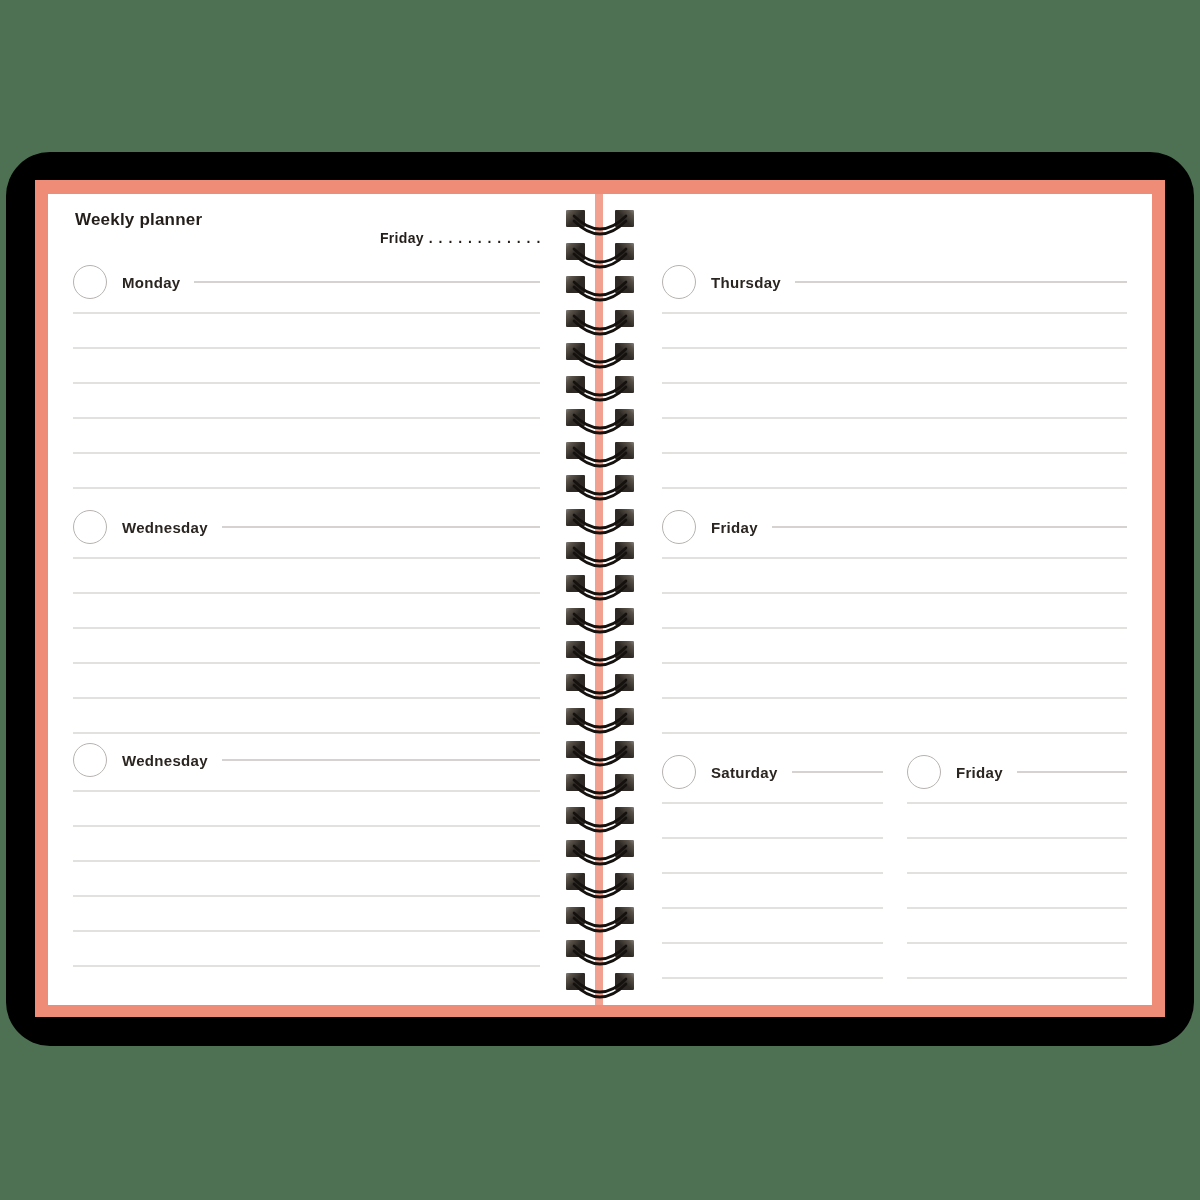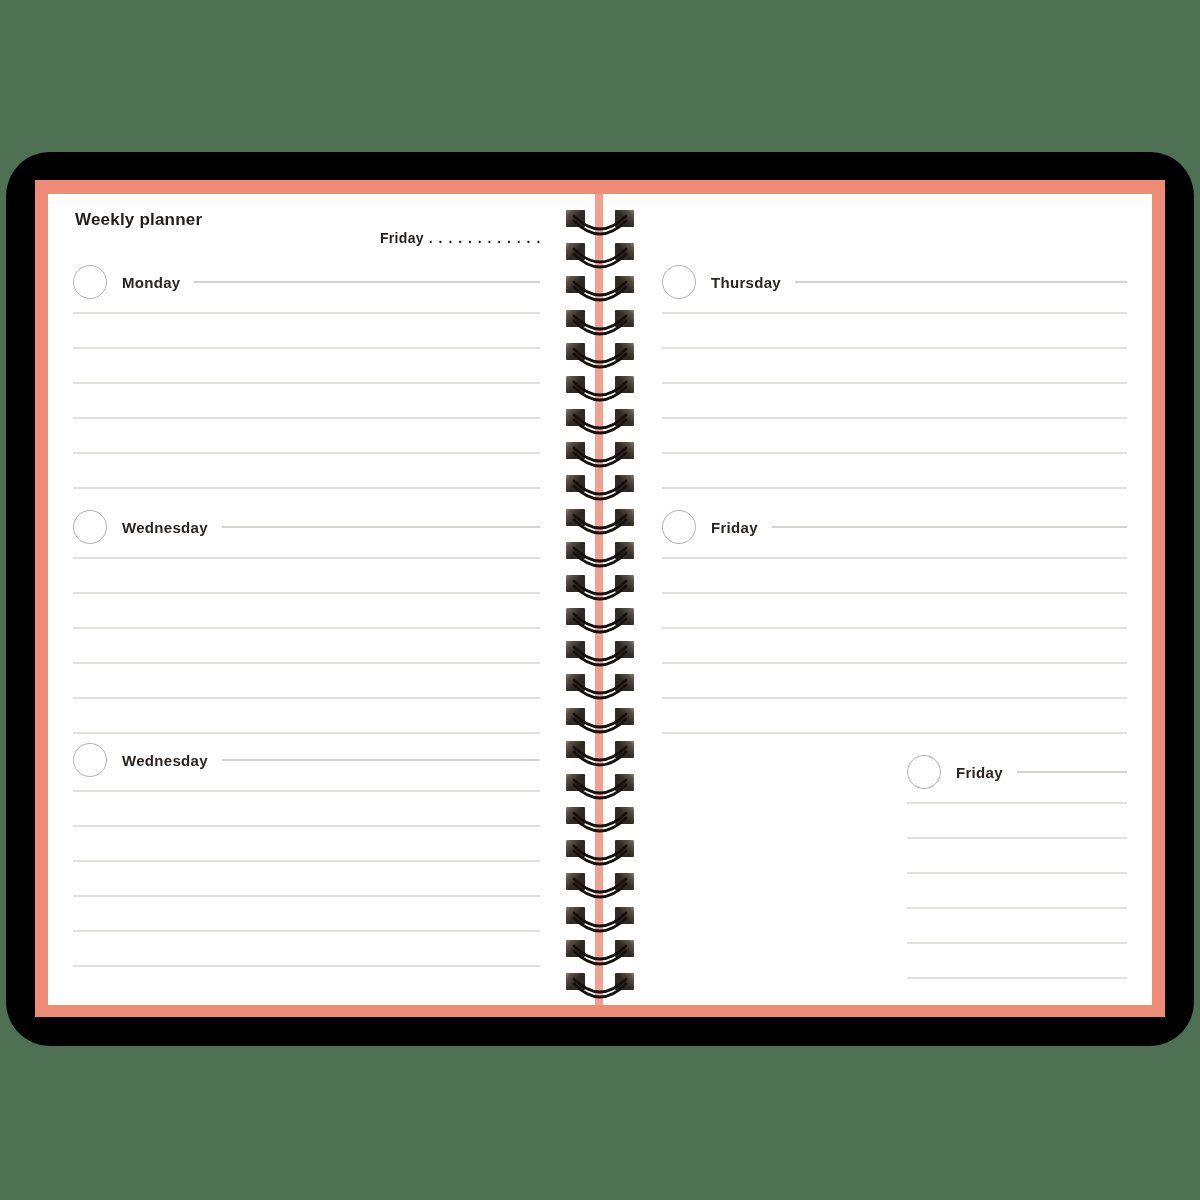--- a/index.html
+++ b/index.html
@@ -153,20 +153,33 @@
           <div class="day-label">Friday</div>
           <div class="header-line"></div>
         </div>
         <div class="rule" style="top: 47px;"></div>
         <div class="rule" style="top: 82px;"></div>
         <div class="rule" style="top: 117px;"></div>
         <div class="rule" style="top: 152px;"></div>
         <div class="rule" style="top: 187px;"></div>
         <div class="rule" style="top: 222px;"></div>
       </div>
+      <div class="section" style="left: 59px; top: 561px; width: 221px; height: 232px;">
+        <div class="sec-header">
+          <div class="day-circle"></div>
+          <div class="day-label">Saturday</div>
+          <div class="header-line"></div>
+        </div>
+        <div class="rule" style="top: 47px;"></div>
+        <div class="rule" style="top: 82px;"></div>
+        <div class="rule" style="top: 117px;"></div>
+        <div class="rule" style="top: 152px;"></div>
+        <div class="rule" style="top: 187px;"></div>
+        <div class="rule" style="top: 222px;"></div>
+      </div>
       <div class="section" style="left: 304px; top: 561px; width: 220px; height: 232px;">
         <div class="sec-header">
           <div class="day-circle"></div>
           <div class="day-label">Friday</div>
           <div class="header-line"></div>
         </div>
         <div class="rule" style="top: 47px;"></div>
         <div class="rule" style="top: 82px;"></div>
         <div class="rule" style="top: 117px;"></div>
         <div class="rule" style="top: 152px;"></div>

